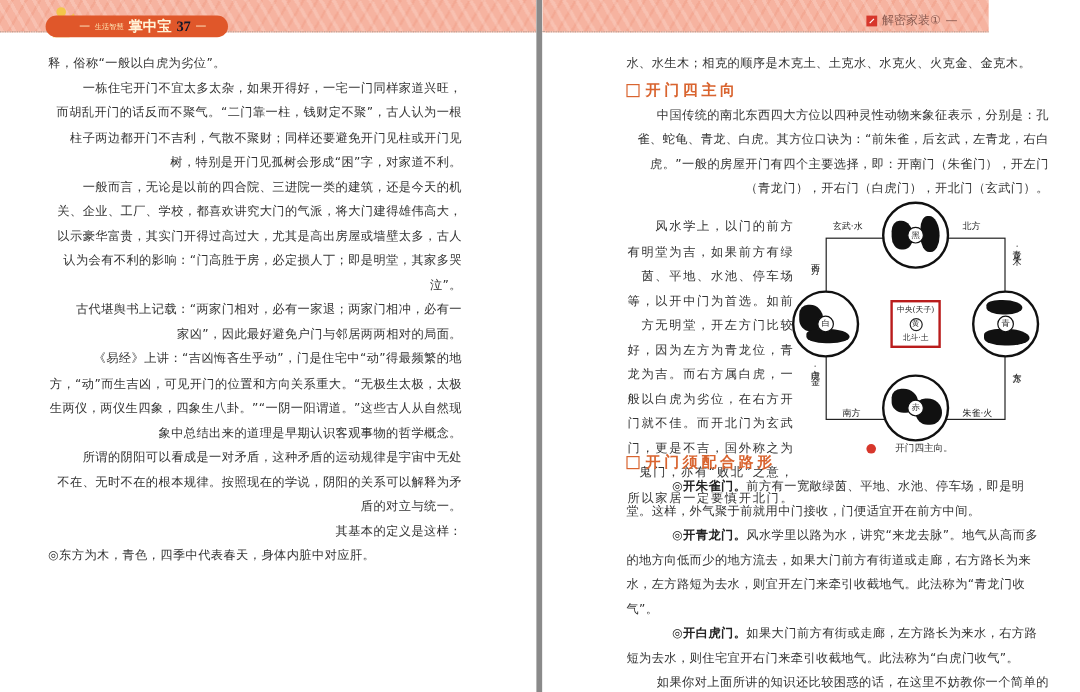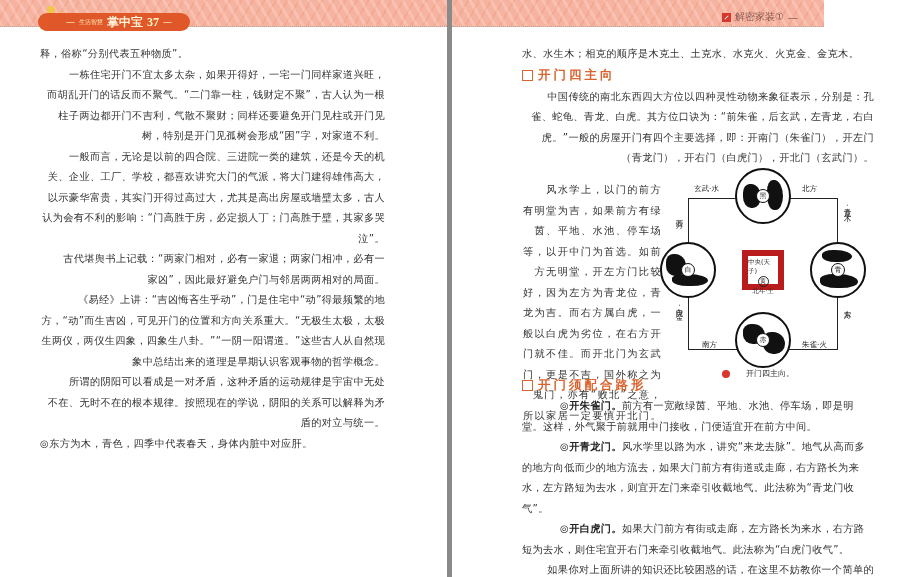--- a/index.html
+++ b/index.html
@@ -22,21 +22,21 @@
 
   .banner {
     position: absolute; left: 38px; top: 13px; height: 18px; width: 152px;
     background: #e0572a; border-radius: 9px;
     display: flex; align-items: center; padding-left: 28px; gap: 4px;
     color: #fff4d8; font-size: 8px;
   }
   .banner .dash { font-size: 9px; color: #fff1cc; }
   .banner .series { font-size: 6px; color: #ffe9b6; }
   .banner .book { font-family: "DejaVu Serif", "Liberation Serif", serif; font-size: 12px; font-weight: bold; color: #fff4d8; }
-  .banner .pageno { font-family: "Liberation Serif", serif; font-size: 12px; font-weight: bold; color: #fef9c3; text-align: right; }
+  .banner .pageno { font-family: "Liberation Serif", serif; font-size: 12px; font-weight: bold; color: #0f172a; text-align: right; }
   .mascot { position: absolute; left: 40px; top: 4px; width: 22px; height: 28px; }
 
   .right-header {
     position: absolute; right: 26px; top: 10px; display: flex; align-items: center; gap: 4px;
     font-size: 10px; color: #8a5a50;
   }
   .right-header .sq { width: 9px; height: 9px; background: #d7372c; display: inline-block; position: relative; }
   .right-header .sq::after { content: ""; position: absolute; left: 2px; top: 4px; width: 5px; height: 1px; background: #fff; transform: rotate(-45deg); }
   .right-header .tail { color: #8a5a50; }
 
@@ -61,21 +61,21 @@
   .diagram .frame { position: absolute; left: 26px; top: 36px; width: 150px; height: 152px; border: 1.4px solid #222; }
   .diagram .circle {
     position: absolute; width: 56px; height: 56px; border-radius: 50%; border: 2px solid #111; background: #fff;
     display: flex; align-items: center; justify-content: center; overflow: hidden;
   }
   .diagram .circle .inner { width: 14px; height: 14px; border-radius: 50%; border: 1px solid #111; font-size: 7px; display: flex; align-items: center; justify-content: center; background: #fff; z-index: 2; }
   .diagram .circle .ink1, .diagram .circle .ink2 { position: absolute; background: #111; border-radius: 40% 60% 50% 50%; }
   .diagram .lbl { position: absolute; font-size: 7.5px; color: #222; white-space: nowrap; }
   .diagram .vlbl { position: absolute; font-size: 7.5px; color: #222; writing-mode: vertical-rl; letter-spacing: 1px; }
   .diagram .center {
-    position: absolute; left: 80px; top: 88px; width: 42px; height: 40px; border: 6px solid #b91c1c;
+    position: absolute; left: 80px; top: 88px; width: 42px; height: 40px; border: 2px solid #b91c1c;
     display: flex; flex-direction: column; align-items: center; justify-content: space-between; padding: 2px 0; font-size: 6.5px;
   }
   .diagram .center .c-mid { width: 11px; height: 11px; border-radius: 50%; border: 1px solid #222; font-size: 6px; display: flex; align-items: center; justify-content: center; }
   .diagram .caption { position: absolute; left: 60px; top: 206px; font-size: 8px; color: #333; display: flex; align-items: center; gap: 16px; }
   .diagram .caption .dot { width: 8px; height: 8px; border-radius: 50%; background: #d7372c; display: inline-block; }
 </style>
 </head>
 <body>
 
 <div class="page left">
@@ -87,26 +87,27 @@
   </svg>
   <div class="banner">
     <span class="dash">—</span>
     <span class="series">生活智慧</span>
     <span class="book">掌中宝</span>
     <span class="pageno">37</span>
     <span class="dash">—</span>
   </div>
 
   <div class="text">
-    <p>释，俗称“分别代表五种物质”。</p>
+    <p>释，俗称“一般以白虎为劣位”。</p>
     <p class="indent">一栋住宅开门不宜太多太杂，如果开得好，一宅一门同样家道兴旺，而胡乱开门的话反而不聚气。“二门靠一柱，钱财定不聚”，古人认为一根柱子两边都开门不吉利，气散不聚财；同样还要避免开门见柱或开门见树，特别是开门见孤树会形成“困”字，对家道不利。</p>
-    <p class="indent">一般而言，无论是以前的四合院、三进院一类的建筑，还是今天的机关、企业、工厂、学校，都喜欢讲究大门的气派，将大门建得雄伟高大，以示豪华富贵，其实门开得过高过大，尤其是高出房屋或墙壁太多，古人认为会有不利的影响：“门高胜于房，必定损人丁；门高胜于壁，其家多哭泣”。</p>
+    <p class="indent">一般而言，无论是以前的四合院、三进院一类的建筑，还是今天的机关、企业、工厂、学校，都喜欢讲究大门的气派，将大门建得雄伟高大，以示豪华富贵，其实门开得过高过大，尤其是高出房屋或墙壁太多，古人认为会有不利的影响：“门高胜于房，必定损人丁；即是明堂，其家多哭泣”。</p>
     <p class="indent">古代堪舆书上记载：“两家门相对，必有一家退；两家门相冲，必有一家凶”，因此最好避免户门与邻居两两相对的局面。</p>
     <p class="indent">《易经》上讲：“吉凶悔吝生乎动”，门是住宅中“动”得最频繁的地方，“动”而生吉凶，可见开门的位置和方向关系重大。“无极生太极，太极生两仪，两仪生四象，四象生八卦。”“一阴一阳谓道。”这些古人从自然现象中总结出来的道理是早期认识客观事物的哲学概念。</p>
     <p class="indent">所谓的阴阳可以看成是一对矛盾，这种矛盾的运动规律是宇宙中无处不在、无时不在的根本规律。按照现在的学说，阴阳的关系可以解释为矛盾的对立与统一。</p>
+    <p class="indent">其基本的定义是这样：</p>
     <p>◎东方为木，青色，四季中代表春天，身体内脏中对应肝。</p>
 
   </div>
 </div>
 
 <div class="divider"></div>
 
 <div class="page right">
   <div class="header-band"></div>
   <div class="right-header">

